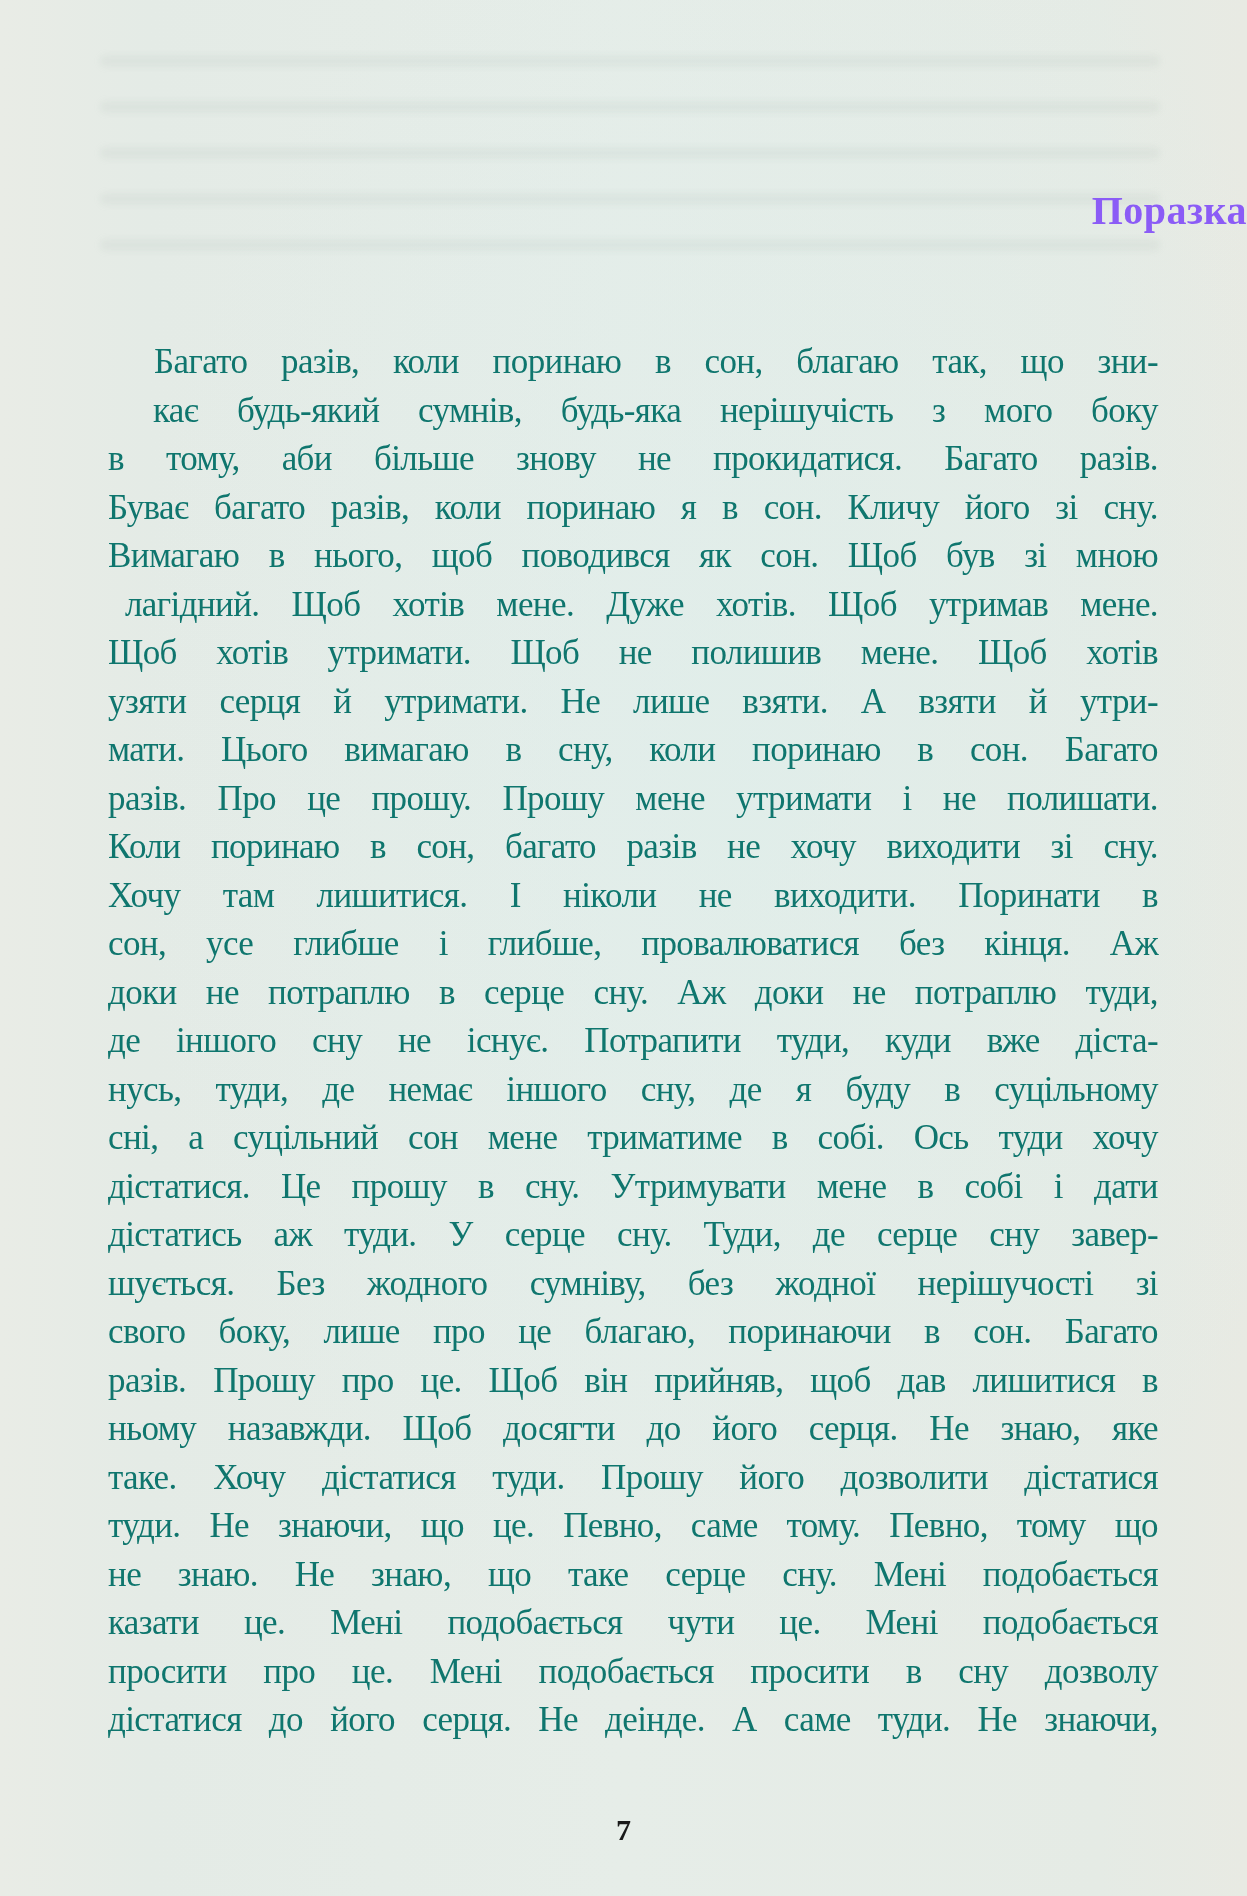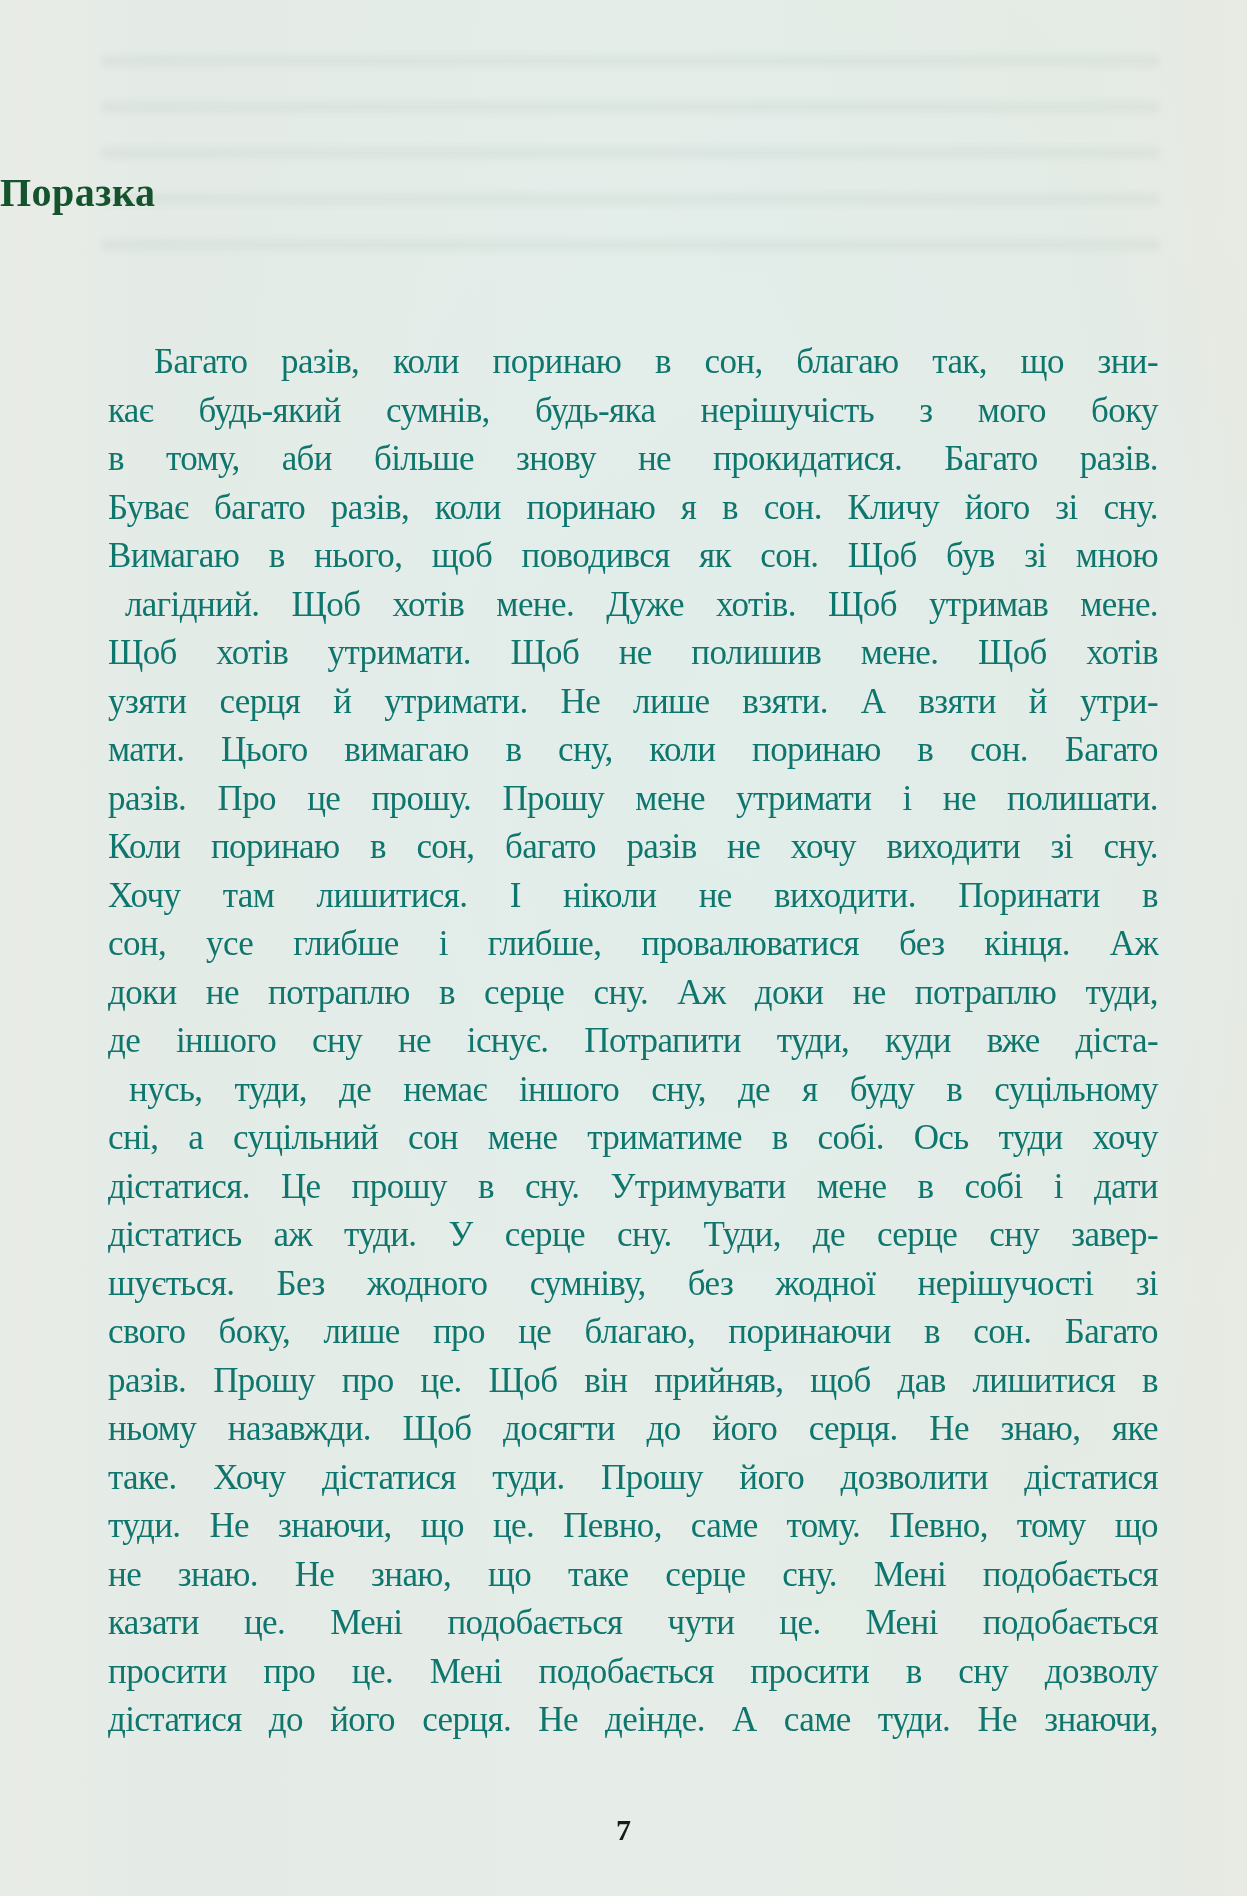--- a/index.html
+++ b/index.html
@@ -30,26 +30,26 @@
       height: 12px;
       margin-bottom: 34px;
       background: rgba(150,165,160,0.10);
       border-radius: 6px;
       filter: blur(3px);
     }
     .title {
       position: absolute;
       left: 0;
       right: 0;
-      top: 142px;
-      text-align: left;
+      top: 160px;
+      text-align: right;
       font-weight: bold;
       font-size: 40px;
       letter-spacing: 0.5px;
-      color: #14532d;
+      color: #8b5cf6;
     }
     .body-text {
       position: absolute;
       left: 108px;
       top: 338px;
       width: 1050px;
     }
     .line {
       display: block;
       height: 48.5px;
@@ -89,35 +89,35 @@
   <div class="ghost-line"></div>
   <div class="ghost-line"></div>
   <div class="ghost-line"></div>
   <div class="ghost-line"></div>
 </div>
 
 <h1 class="title">Поразка</h1>
 
 <div class="body-text">
   <span class="line indent" style="text-align-last: justify; text-align: justify; white-space: nowrap; display: block;">Багато разів, коли поринаю в сон, благаю так, що зни-</span>
-  <span class="line" style="text-align-last: justify; text-align: justify; white-space: nowrap; display: block;">кає будь-який сумнів, будь-яка нерішучість з мого боку</span>
+  <span class="line" style="text-align-last: justify; text-align: justify; white-space: nowrap; display: block; margin-left: 45px;">кає будь-який сумнів, будь-яка нерішучість з мого боку</span>
   <span class="line" style="text-align-last: justify; text-align: justify; white-space: nowrap; display: block;">в тому, аби більше знову не прокидатися. Багато разів.</span>
   <span class="line" style="text-align-last: justify; text-align: justify; white-space: nowrap; display: block;">Буває багато разів, коли поринаю я в сон. Кличу його зі сну.</span>
   <span class="line" style="text-align-last: justify; text-align: justify; white-space: nowrap; display: block;">Вимагаю в нього, щоб поводився як сон. Щоб був зі мною</span>
   <span class="line" style="text-align-last: justify; text-align: justify; white-space: nowrap; display: block; margin-left: 17px;">лагідний. Щоб хотів мене. Дуже хотів. Щоб утримав мене.</span>
   <span class="line" style="text-align-last: justify; text-align: justify; white-space: nowrap; display: block;">Щоб хотів утримати. Щоб не полишив мене. Щоб хотів</span>
   <span class="line" style="text-align-last: justify; text-align: justify; white-space: nowrap; display: block;">узяти серця й утримати. Не лише взяти. А взяти й утри-</span>
   <span class="line" style="text-align-last: justify; text-align: justify; white-space: nowrap; display: block;">мати. Цього вимагаю в сну, коли поринаю в сон. Багато</span>
   <span class="line" style="text-align-last: justify; text-align: justify; white-space: nowrap; display: block;">разів. Про це прошу. Прошу мене утримати і не полишати.</span>
   <span class="line" style="text-align-last: justify; text-align: justify; white-space: nowrap; display: block;">Коли поринаю в сон, багато разів не хочу виходити зі сну.</span>
   <span class="line" style="text-align-last: justify; text-align: justify; white-space: nowrap; display: block;">Хочу там лишитися. І ніколи не виходити. Поринати в</span>
   <span class="line" style="text-align-last: justify; text-align: justify; white-space: nowrap; display: block;">сон, усе глибше і глибше, провалюватися без кінця. Аж</span>
   <span class="line" style="text-align-last: justify; text-align: justify; white-space: nowrap; display: block;">доки не потраплю в серце сну. Аж доки не потраплю туди,</span>
   <span class="line" style="text-align-last: justify; text-align: justify; white-space: nowrap; display: block;">де іншого сну не існує. Потрапити туди, куди вже діста-</span>
-  <span class="line" style="text-align-last: justify; text-align: justify; white-space: nowrap; display: block; margin-left: 21px;">нусь, туди, де немає іншого сну, де я буду в суцільному</span>
+  <span class="line" style="text-align-last: justify; text-align: justify; white-space: nowrap; display: block;">нусь, туди, де немає іншого сну, де я буду в суцільному</span>
   <span class="line" style="text-align-last: justify; text-align: justify; white-space: nowrap; display: block;">сні, а суцільний сон мене триматиме в собі. Ось туди хочу</span>
   <span class="line" style="text-align-last: justify; text-align: justify; white-space: nowrap; display: block;">дістатися. Це прошу в сну. Утримувати мене в собі і дати</span>
   <span class="line" style="text-align-last: justify; text-align: justify; white-space: nowrap; display: block;">дістатись аж туди. У серце сну. Туди, де серце сну завер-</span>
   <span class="line" style="text-align-last: justify; text-align: justify; white-space: nowrap; display: block;">шується. Без жодного сумніву, без жодної нерішучості зі</span>
   <span class="line" style="text-align-last: justify; text-align: justify; white-space: nowrap; display: block;">свого боку, лише про це благаю, поринаючи в сон. Багато</span>
   <span class="line" style="text-align-last: justify; text-align: justify; white-space: nowrap; display: block;">разів. Прошу про це. Щоб він прийняв, щоб дав лишитися в</span>
   <span class="line" style="text-align-last: justify; text-align: justify; white-space: nowrap; display: block;">ньому назавжди. Щоб досягти до його серця. Не знаю, яке</span>
   <span class="line" style="text-align-last: justify; text-align: justify; white-space: nowrap; display: block;">таке. Хочу дістатися туди. Прошу його дозволити дістатися</span>
   <span class="line" style="text-align-last: justify; text-align: justify; white-space: nowrap; display: block;">туди. Не знаючи, що це. Певно, саме тому. Певно, тому що</span>
   <span class="line" style="text-align-last: justify; text-align: justify; white-space: nowrap; display: block;">не знаю. Не знаю, що таке серце сну. Мені подобається</span>

